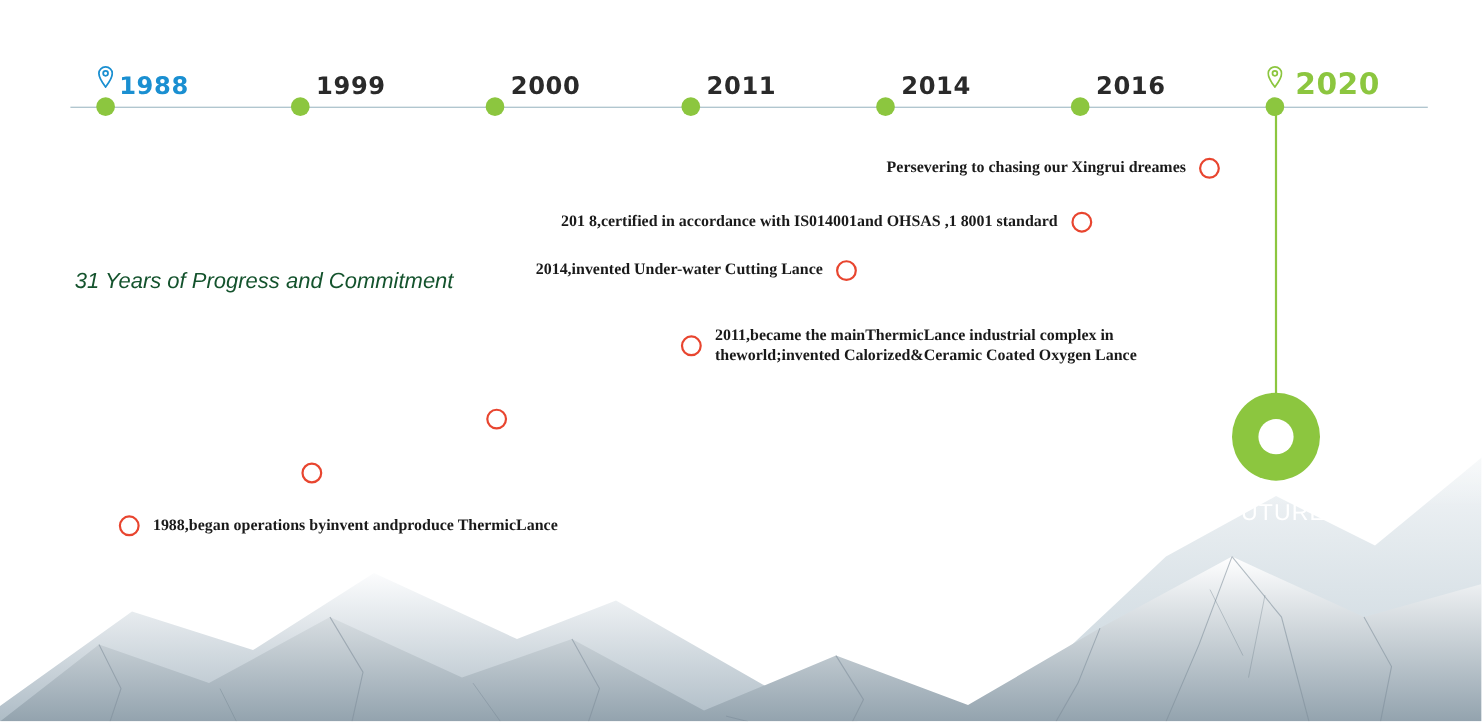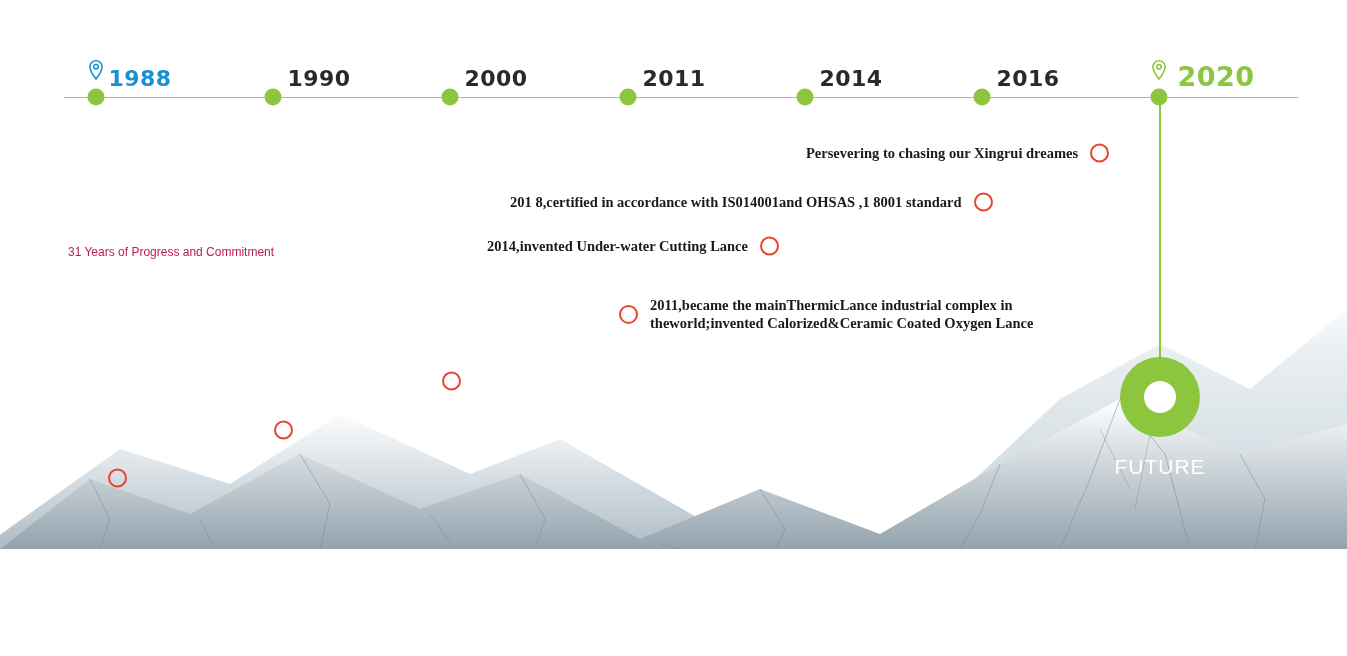--- a/index.html
+++ b/index.html
@@ -11,21 +11,21 @@
     height: 656px;
     background: #ffffff;
     font-family: "Liberation Sans", sans-serif;
     overflow: hidden;
     position: relative;
   }
 
   #stage {
     position: relative;
     width: 1347px;
-    height: 549px;
+    height: 656px;
     background: #ffffff;
     overflow: hidden;
   }
 
   
   .mountains {
     position: absolute;
     left: 0;
     bottom: 0;
     width: 1347px;
@@ -92,23 +92,24 @@
     font-size: 26px;
     font-weight: bold;
     color: #1a1a1a;
     font-family: "DejaVu Sans", sans-serif;
     letter-spacing: 0.3px;
   }
   .subheading {
     position: absolute;
     left: 68px;
     top: 245px;
-    font-size: 12px;
-    color: #be185d;
+    font-size: 20px;
+    color: #14532d;
     font-family: "Liberation Sans", sans-serif;
+    font-style: italic;
   }
 
   
   .milestone {
     position: absolute;
     display: flex;
     align-items: center;
     white-space: nowrap;
   }
   .milestone .ring {
@@ -220,21 +221,21 @@
   <div class="vertical-line"></div>
 
   <div id="timeline-nodes">
       <div class="node" style="left: 96px;"></div>
       <div class="year first" style="left: 140px;">1988</div>
       <div class="pin" style="left: 96px;"><svg width="14" height="20" viewBox="0 0 14 20" xmlns="http://www.w3.org/2000/svg">
           <path d="M7 0.8C3.6 0.8 0.9 3.4 0.9 6.7c0 4.6 6.1 12.4 6.1 12.4s6.1-7.8 6.1-12.4C13.1 3.4 10.4 0.8 7 0.8z" fill="none" stroke="#1a8fd1" stroke-width="1.6"></path>
           <circle cx="7" cy="6.7" r="2.2" fill="none" stroke="#1a8fd1" stroke-width="1.6"></circle>
         </svg></div>
       <div class="node" style="left: 273px;"></div>
-      <div class="year" style="left: 319px;">1990</div>
+      <div class="year" style="left: 319px;">1999</div>
       <div class="node" style="left: 450px;"></div>
       <div class="year" style="left: 496px;">2000</div>
       <div class="node" style="left: 628px;"></div>
       <div class="year" style="left: 674px;">2011</div>
       <div class="node" style="left: 805px;"></div>
       <div class="year" style="left: 851px;">2014</div>
       <div class="node" style="left: 982px;"></div>
       <div class="year" style="left: 1028px;">2016</div>
       <div class="node" style="left: 1159px;"></div>
       <div class="year last" style="left: 1216px;">2020</div>
@@ -265,20 +266,21 @@
 theworld;invented Calorized&amp;Ceramic Coated Oxygen Lance</div>
       </div>
       <div class="milestone right-text" style="left: 442px; top: 381px; transform: translateY(-50%);">
         <div class="ring"></div>
       </div>
       <div class="milestone right-text" style="left: 274px; top: 430px; transform: translateY(-50%);">
         <div class="ring"></div>
       </div>
       <div class="milestone right-text" style="left: 108px; top: 478px; transform: translateY(-50%);">
         <div class="ring"></div>
+        <div class="text">1988,began operations byinvent andproduce ThermicLance</div>
       </div>
     </div>
 
   <div class="future-ring">
     <div class="hole"></div>
   </div>
   <div class="future-label">FUTURE</div>
 
 </div>
 

